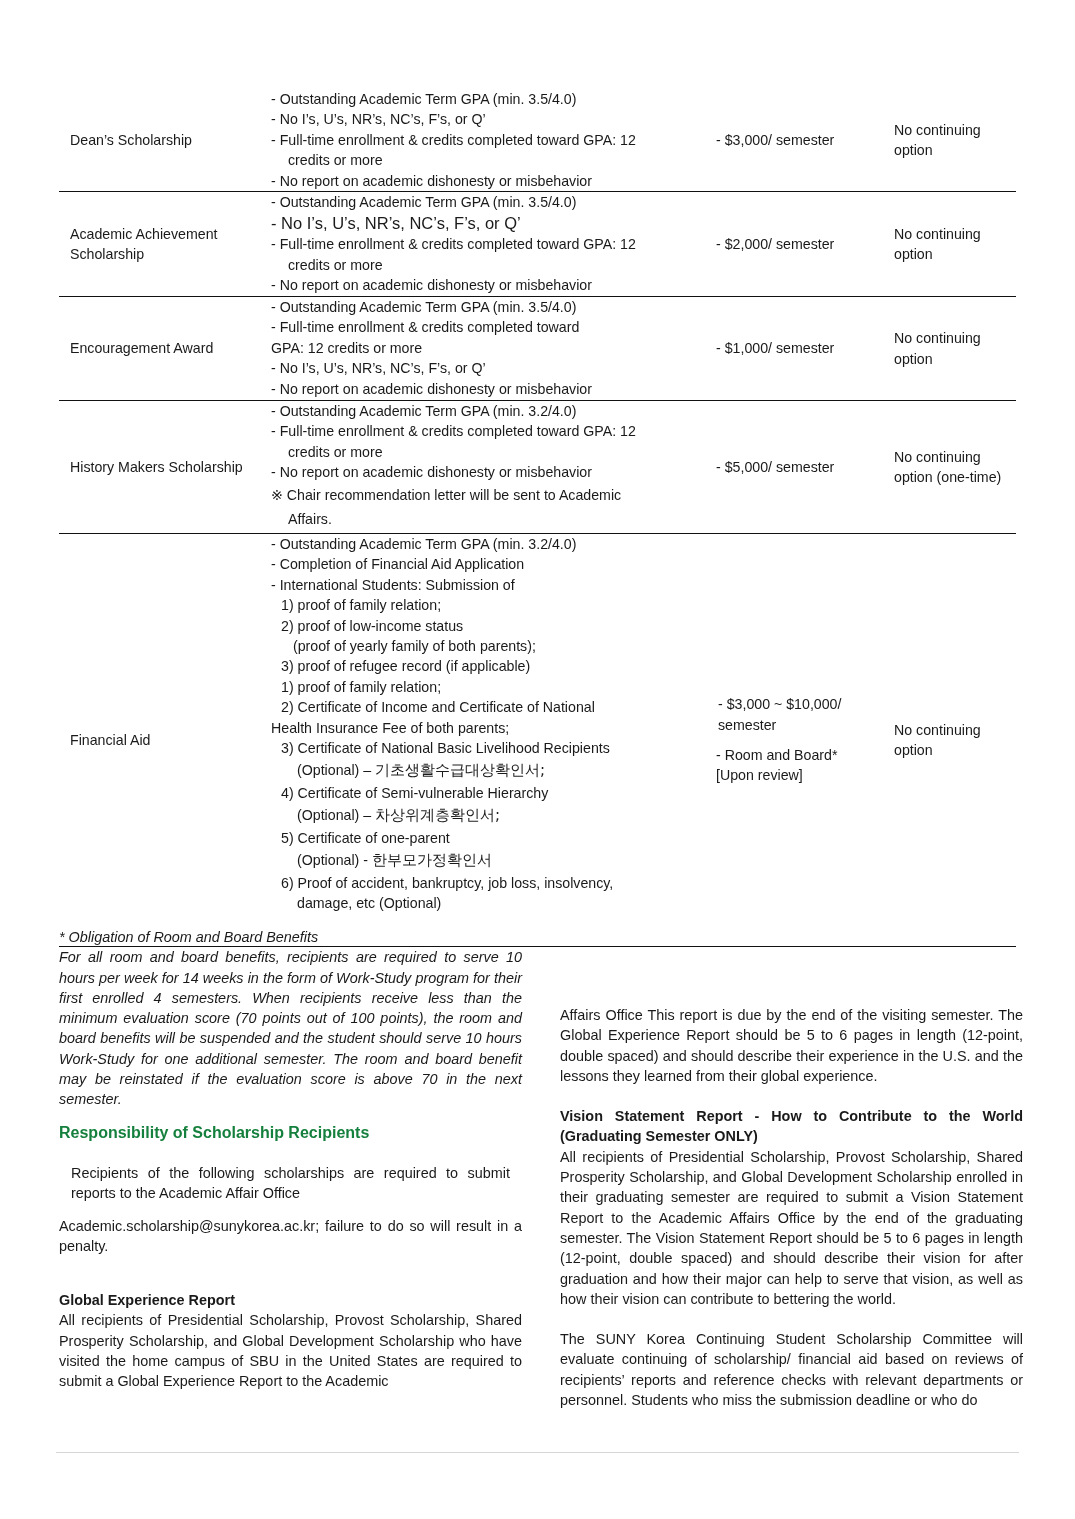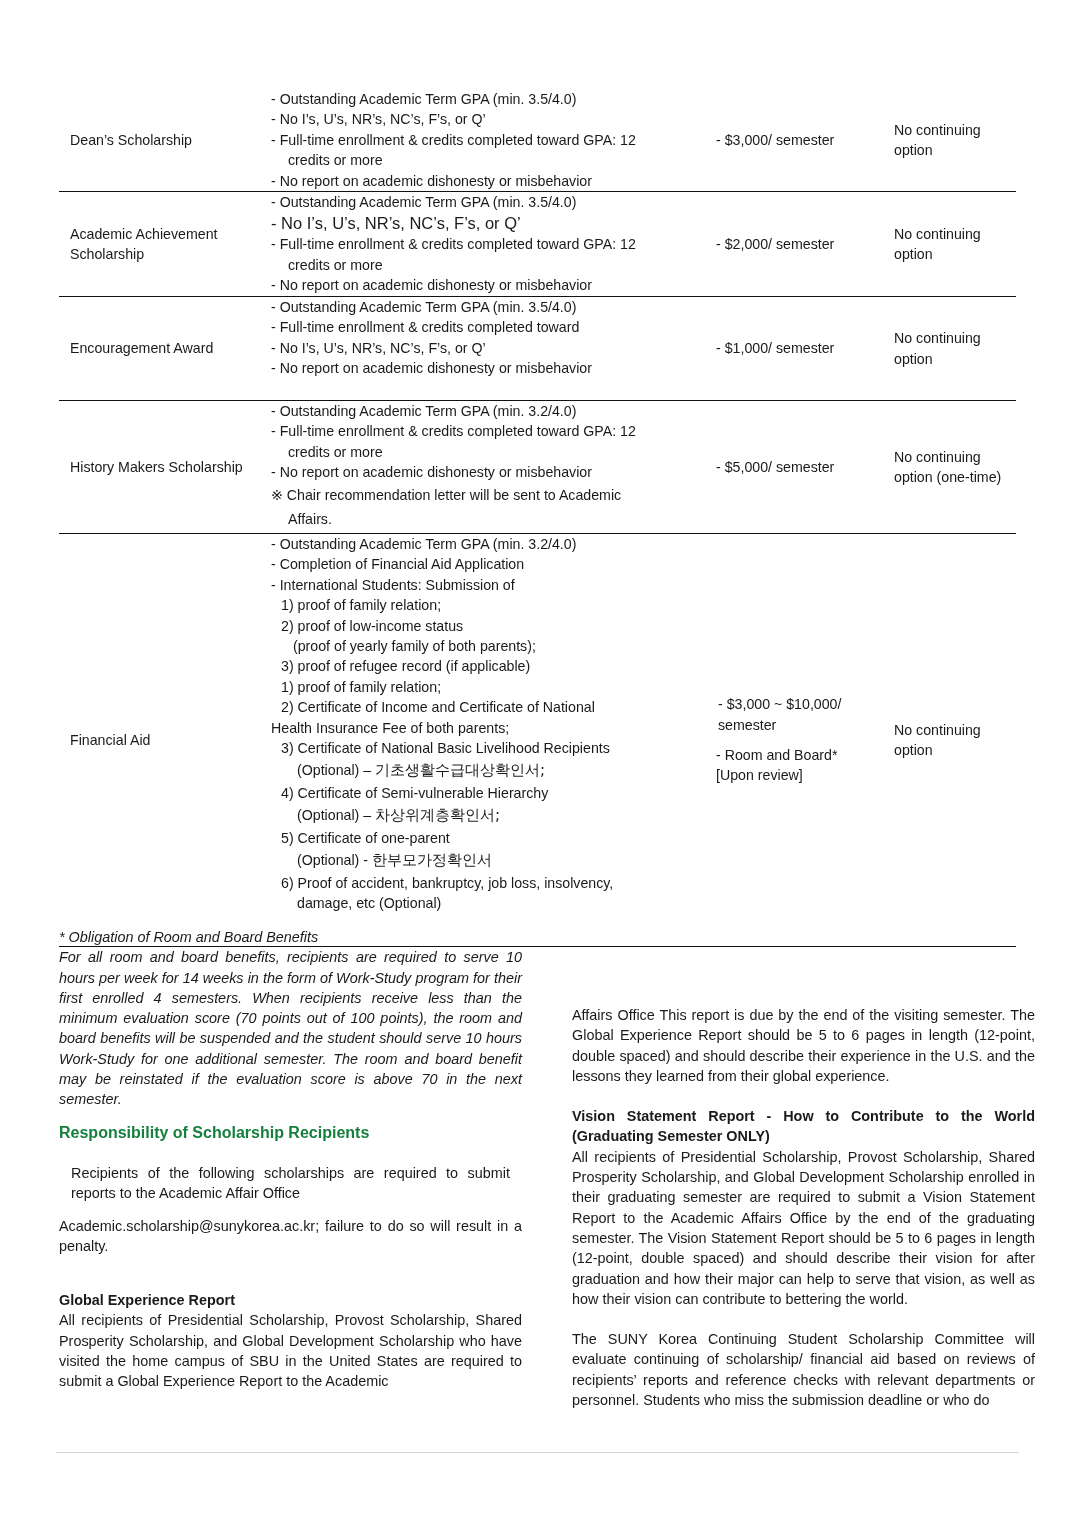--- a/index.html
+++ b/index.html
@@ -35,21 +35,21 @@
 
   .row-deans { height: 102px; padding-top: 0px; }
   .row-academic { height: 104px; }
   .row-encourage { height: 103px; }
   .row-history { height: 132px; }
   .row-financial { height: 412px; }
 
   
   .col { position: absolute; font-size: 14.4px; line-height: 20.3px; text-align: justify; }
   .col-left { left: 59px; top: 927px; width: 463px; }
-  .col-right { left: 572px; top: 1005px; width: 463px; }
+  .col-right { left: 560px; top: 1005px; width: 463px; }
   .italic { font-style: italic; }
   .p { margin: 0; }
   .obl-title { font-style: italic; text-align: left; }
   .resp-heading {
     color: #15803d; font-weight: bold; font-size: 16px; margin: 13px 0 20px 0;
   }
   .bold-heading { font-weight: bold; margin: 0; }
   .gap-large { height: 34px; }
   .gap-mid { height: 20px; }
   .intro { margin: 12px; text-align: justify; }
@@ -98,20 +98,21 @@
         <span class="amt-line">- $2,000/ semester</span>
       </div>
       <div class="c-cont">No continuing option</div>
     </div>
 
     <div class="sch-row row-encourage">
       <div class="c-name">Encouragement Award</div>
       <div class="c-req">
         <span class="req-line">- Outstanding Academic Term GPA (min. 3.5/4.0)</span>
         <span class="req-line">- Full-time enrollment &amp; credits completed toward</span>
+        <span class="req-line">GPA: 12 credits or more</span>
         <span class="req-line">- No I’s, U’s, NR’s, NC’s, F’s, or Q’</span>
         <span class="req-line">- No report on academic dishonesty or misbehavior</span>
       </div>
       <div class="c-amt">
         <span class="amt-line">- $1,000/ semester</span>
       </div>
       <div class="c-cont">No continuing option</div>
     </div>
 
     <div class="sch-row row-history">

